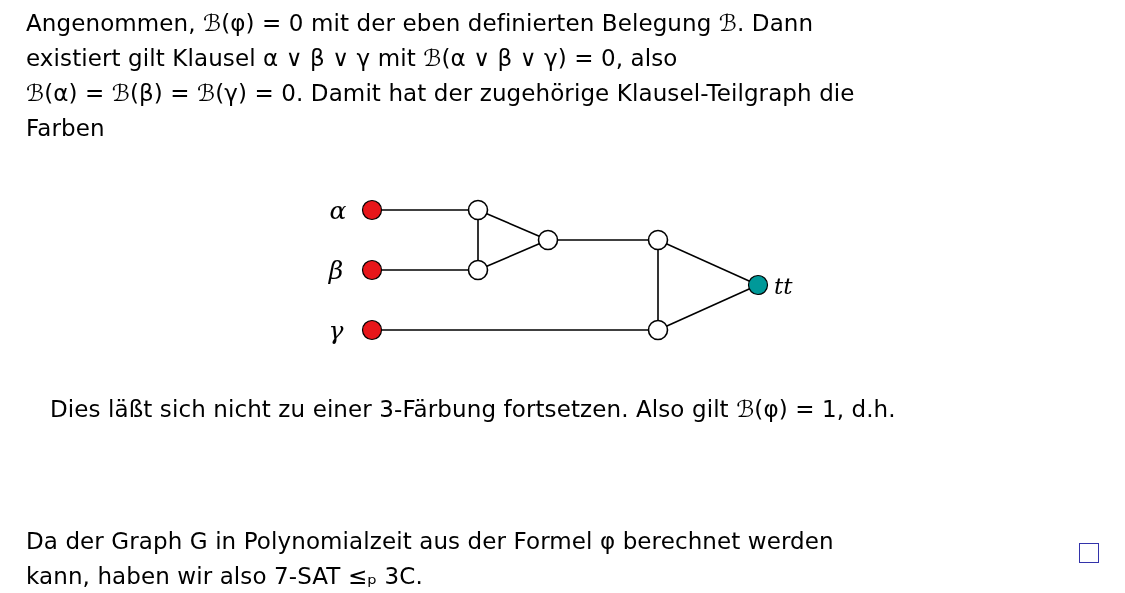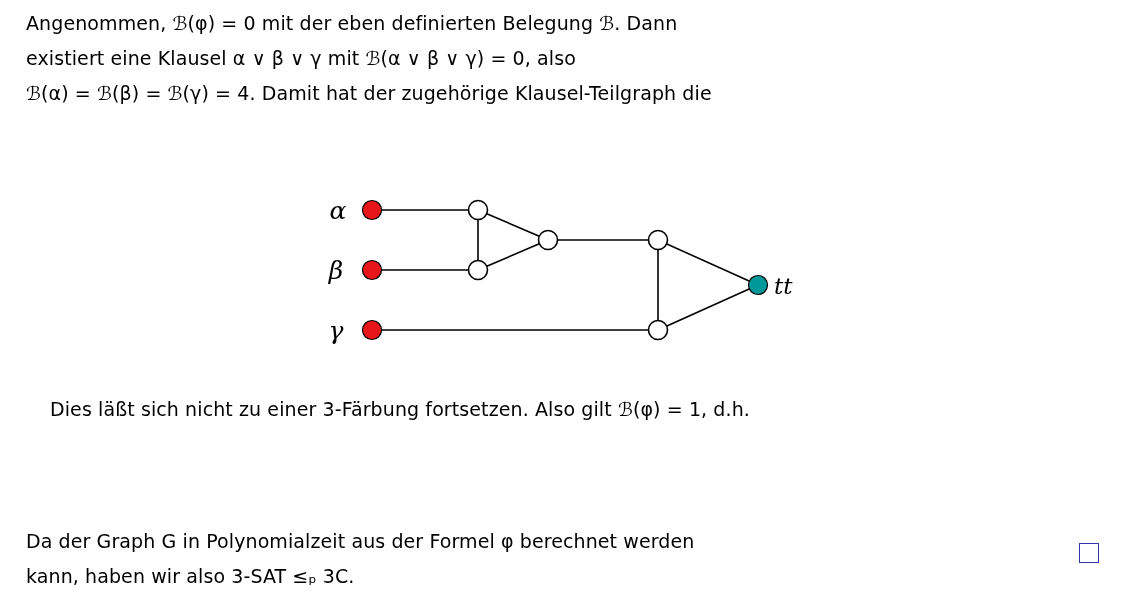--- a/index.html
+++ b/index.html
@@ -15,21 +15,21 @@
     position: relative;
     overflow: hidden;
   }
   .page {
     position: relative;
     width: 1125px;
     height: 593px;
   }
   .para {
     position: absolute;
-    font-size: 19px;
+    font-size: 23px;
     line-height: 35px;
     letter-spacing: 0.1px;
   }
 
   #p1 { left: 26px; top: 6px;  width: 1080px; }
   #p2 { left: 26px; top: 392px; width: 1080px; margin-left: 24px; }
   #p3 { left: 26px; top: 492px; width: 1080px; margin-top: 32px; }
 
   #graph { position: absolute; left: 300px; top: 178px; }
 
@@ -43,22 +43,23 @@
     box-sizing: border-box;
   }
 </style>
 </head>
 <body>
 
 <div class="page">
 
   <div class="para" id="p1">
     <div>Angenommen, ℬ(φ) = 0 mit der eben definierten Belegung ℬ. Dann</div>
-    <div>existiert eine Klausel α ∨ β ∨ γ mit ℬ(α ∨ β ∨ γ) = 0, also</div>
-    <div>ℬ(α) = ℬ(β) = ℬ(γ) = 4. Damit hat der zugehörige Klausel-Teilgraph die</div>
+    <div>existiert gilt Klausel α ∨ β ∨ γ mit ℬ(α ∨ β ∨ γ) = 0, also</div>
+    <div>ℬ(α) = ℬ(β) = ℬ(γ) = 0. Damit hat der zugehörige Klausel-Teilgraph die</div>
+    <div>Farben</div>
   </div>
 
   <div id="graph">
     <svg width="520" height="195" viewBox="0 0 520 195">
       <g stroke="#000000" stroke-width="1.6" fill="none">
         <line x1="72" y1="32" x2="178" y2="32"></line>
         <line x1="72" y1="92" x2="178" y2="92"></line>
         <line x1="72" y1="152" x2="358" y2="152"></line>
         <line x1="178" y1="32" x2="178" y2="92"></line>
         <line x1="178" y1="32" x2="248" y2="62"></line>
@@ -87,18 +88,18 @@
       </g>
     </svg>
   </div>
 
   <div class="para" id="p2">
     <div>Dies läßt sich nicht zu einer 3-Färbung fortsetzen. Also gilt ℬ(φ) = 1, d.h.</div>
   </div>
 
   <div class="para" id="p3">
     <div>Da der Graph G in Polynomialzeit aus der Formel φ berechnet werden</div>
-    <div>kann, haben wir also 3-SAT ≤ₚ 3C.</div>
+    <div>kann, haben wir also 7-SAT ≤ₚ 3C.</div>
   </div>
 
   <div id="qed"></div>
 
 </div>
 
 </body></html>

